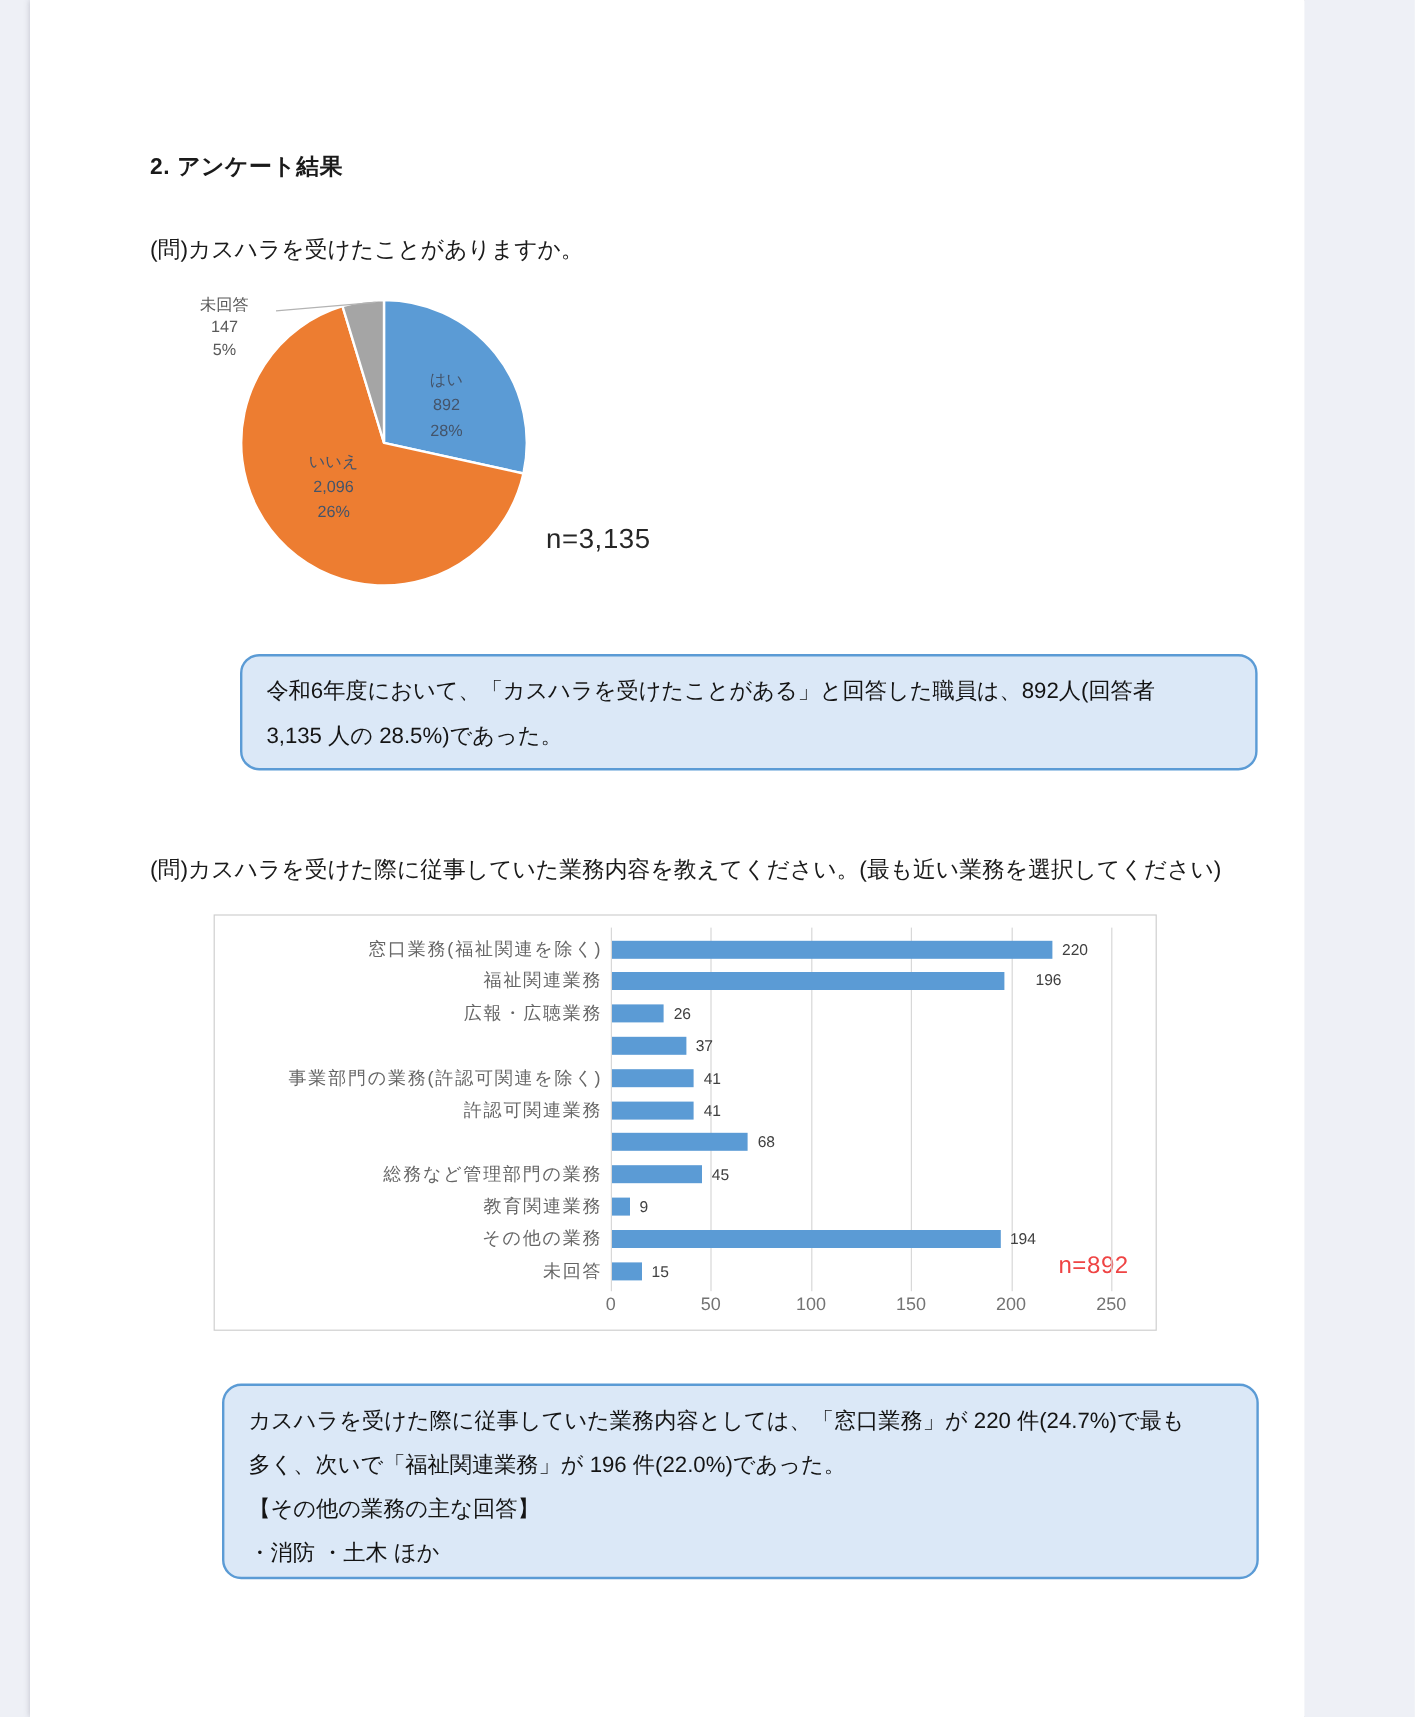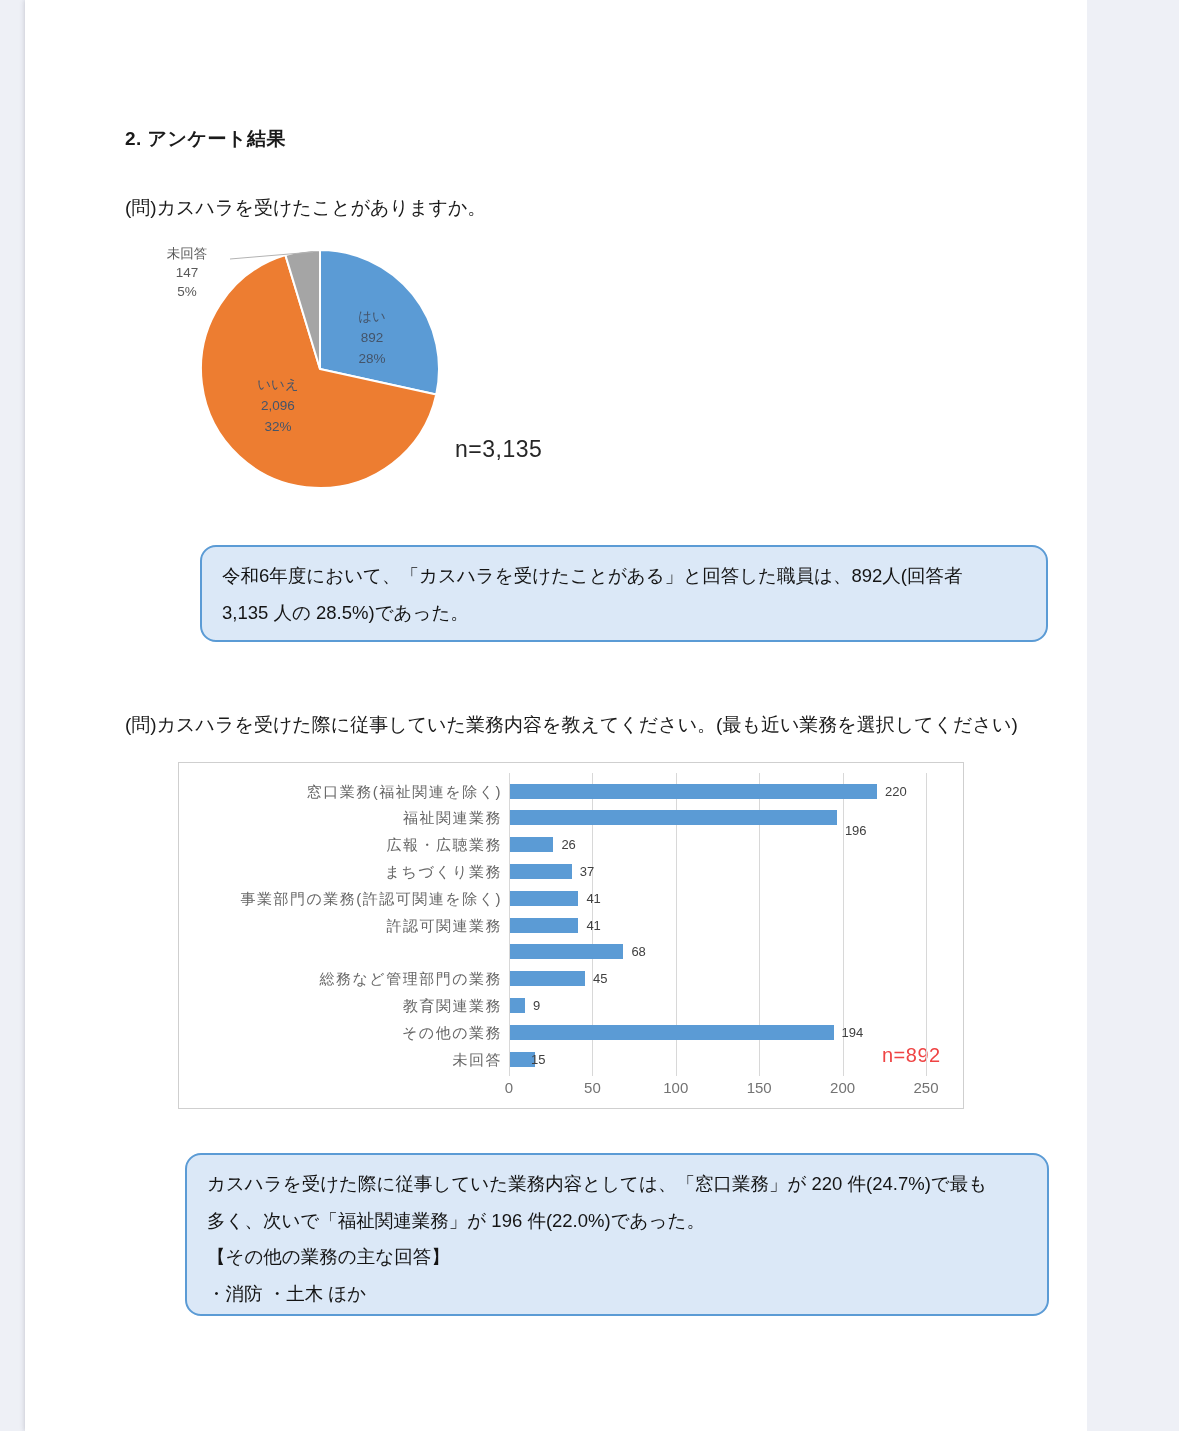--- a/index.html
+++ b/index.html
@@ -93,21 +93,21 @@
 
       <div class="pie-label lbl-in lbl-blue">
         <div>はい</div>
         <div>892</div>
         <div>28%</div>
       </div>
 
       <div class="pie-label lbl-in lbl-orange">
         <div>いいえ</div>
         <div>2,096</div>
-        <div>32%</div>
+        <div>26%</div>
       </div>
 
       <div class="pie-n">n=3,135</div>
     </div>
 
     <div class="callout callout1">
       <div>令和6年度において、「カスハラを受けたことがある」と回答した職員は、892人(回答者</div>
       <div>3,135 人の 28.5%)であった。</div>
     </div>
 
@@ -125,25 +125,24 @@
         <div class="x-tick" style="left: 550.2px;">150</div>
         <div class="gridline" style="left: 663.6px;"></div>
         <div class="x-tick" style="left: 633.6px;">200</div>
         <div class="gridline" style="left: 747px;"></div>
         <div class="x-tick" style="left: 717px;">250</div>
         <div class="bar-row-label" style="top: 14.6px;">窓口業務(福祉関連を除く)</div>
         <div class="bar" style="left: 331px; top: 20.6px; width: 367px; background: rgb(91, 155, 213);"></div>
         <div class="bar-value" style="left: 706px; top: 14.6px;">220</div>
         <div class="bar-row-label" style="top: 41.4px;">福祉関連業務</div>
         <div class="bar" style="left: 331px; top: 47.4px; width: 326.9px; background: rgb(91, 155, 213);"></div>
-        <div class="bar-value" style="left: 665.9px; top: 54px;">196</div>
+        <div class="bar-value" style="left: 665.9px; top: 40px; padding-left: 18px;">196</div>
         <div class="bar-row-label" style="top: 68.2px;">広報・広聴業務</div>
         <div class="bar" style="left: 331px; top: 74.2px; width: 43.4px; background: rgb(91, 155, 213);"></div>
         <div class="bar-value" style="left: 382.4px; top: 68.2px;">26</div>
-        <div class="bar-row-label" style="top: 95px;">まちづくり業務</div>
         <div class="bar" style="left: 331px; top: 101px; width: 61.7px; background: rgb(91, 155, 213);"></div>
         <div class="bar-value" style="left: 400.7px; top: 95px;">37</div>
         <div class="bar-row-label" style="top: 121.8px;">事業部門の業務(許認可関連を除く)</div>
         <div class="bar" style="left: 331px; top: 127.8px; width: 68.4px; background: rgb(91, 155, 213);"></div>
         <div class="bar-value" style="left: 407.4px; top: 121.8px;">41</div>
         <div class="bar-row-label" style="top: 148.6px;">許認可関連業務</div>
         <div class="bar" style="left: 331px; top: 154.6px; width: 68.4px; background: rgb(91, 155, 213);"></div>
         <div class="bar-value" style="left: 407.4px; top: 148.6px;">41</div>
         <div class="bar" style="left: 331px; top: 181.4px; width: 113.4px; background: rgb(91, 155, 213);"></div>
         <div class="bar-value" style="left: 452.4px; top: 175.4px;">68</div>
@@ -151,21 +150,21 @@
         <div class="bar" style="left: 331px; top: 208.2px; width: 75.1px; background: rgb(91, 155, 213);"></div>
         <div class="bar-value" style="left: 414.1px; top: 202.2px;">45</div>
         <div class="bar-row-label" style="top: 229px;">教育関連業務</div>
         <div class="bar" style="left: 331px; top: 235px; width: 15px; background: rgb(91, 155, 213);"></div>
         <div class="bar-value" style="left: 354px; top: 229px;">9</div>
         <div class="bar-row-label" style="top: 255.8px;">その他の業務</div>
         <div class="bar" style="left: 331px; top: 261.8px; width: 323.6px; background: rgb(91, 155, 213);"></div>
         <div class="bar-value" style="left: 662.6px; top: 255.8px;">194</div>
         <div class="bar-row-label" style="top: 282.6px;">未回答</div>
         <div class="bar" style="left: 331px; top: 288.6px; width: 25px; background: rgb(91, 155, 213);"></div>
-        <div class="bar-value" style="left: 352px; top: 282.6px;">15</div>
+        <div class="bar-value" style="left: 364px; top: 282.6px;">15</div>
       </div>
 
     <div class="callout callout2">
       <div>カスハラを受けた際に従事していた業務内容としては、「窓口業務」が 220 件(24.7%)で最も</div>
       <div>多く、次いで「福祉関連業務」が 196 件(22.0%)であった。</div>
       <div>【その他の業務の主な回答】</div>
       <div>・消防 ・土木 ほか</div>
     </div>
 
   </div>

